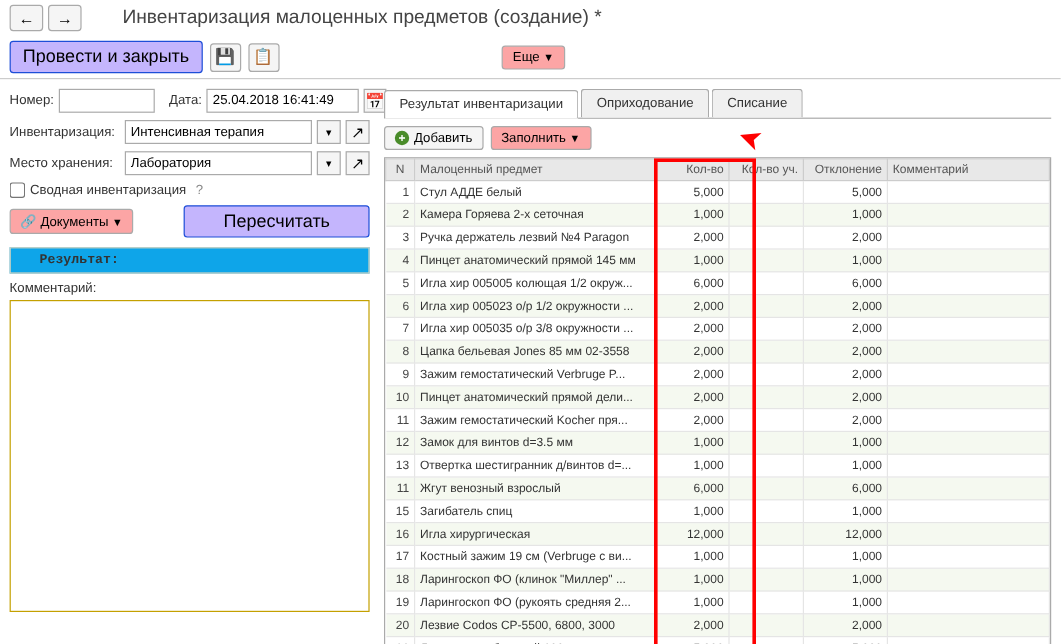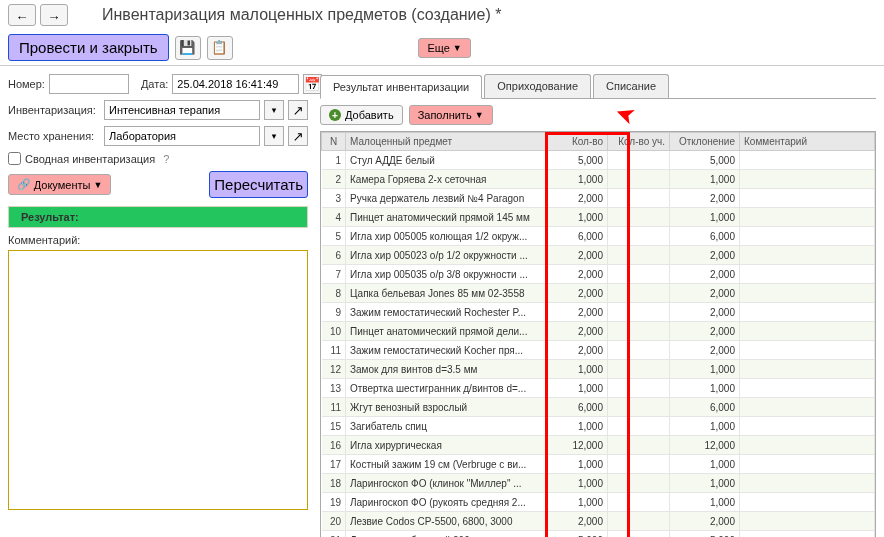--- a/index.html
+++ b/index.html
@@ -15,21 +15,21 @@
     .left-panel { width: 300px; }
     .form-row { display: flex; align-items: center; margin-bottom: 6px; gap: 4px; }
     .form-label { font-size: 11px; color: #333; }
     .form-input { border: 1px solid #aaa; padding: 2px 4px; font-size: 11px; height: 20px; }
     .form-input.num { width: 80px; }
     .form-input.date { width: 127px; }
     .form-input.wide { flex: 1; }
     .cal-btn { width: 20px; height: 20px; border: 1px solid #aaa; background: #f5f5f5; cursor: pointer; display: flex; align-items: center; justify-content: center; }
     .checkbox-row { display: flex; align-items: flex-end; gap: 4px; margin-bottom: 6px; }
     .action-row { display: flex; align-items: center; gap: 6px; margin-bottom: 8px; }
-    .section-header { background: #22c55e; border: 1px solid #d4d4c0; padding: 4px 12px; font-weight: bold; font-size: 11px; margin-bottom: 6px; }
+    .section-header { background: #0ea5e9; border: 1px solid #d4d4c0; padding: 4px 24px; font-weight: bold; font-size: 11px; margin-bottom: 6px; font-family: Liberation Mono, monospace; }
     .comment-box { border: 1px solid #c4a000; height: 260px; margin-top: 4px; }
     .right-panel { flex: 1; }
     .tabs { display: flex; border-bottom: 1px solid #aaa; }
     .tab { padding: 5px 12px; border: 1px solid #aaa; border-bottom: none; background: #f0f0f0; cursor: pointer; font-size: 11px; margin-right: 2px; border-radius: 3px 3px 0 0; }
     .tab.active { background: #fff; border-bottom: 1px solid #fff; position: relative; top: 1px; }
     .tab-toolbar { display: flex; align-items: center; gap: 6px; padding: 6px 0; }
     .add-btn { border: 1px solid #aaa; background: #f5f5f5; border-radius: 3px; padding: 3px 8px; cursor: pointer; font-size: 11px; display: flex; align-items: center; gap: 4px; }
     .plus-icon { width: 12px; height: 12px; background: #4a8c2a; border-radius: 50%; color: #fff; display: flex; align-items: center; justify-content: center; font-size: 10px; font-weight: bold; }
     .table-container { border: 1px solid #aaa; position: relative; }
     .red-box { position: absolute; top: 0; left: 224px; width: 85px; height: 100%; border: 3px solid red; pointer-events: none; z-index: 10; }
@@ -107,21 +107,21 @@
       <input type="checkbox" style="">
       <span>Сводная инвентаризация</span>
       <span style="color:#888;margin-left:4px">?</span>
     </div>
     <div class="action-row">
       <button class="dropdown-btn">
           <span>🔗</span>
           <span>Документы</span>
           <span class="chevron">▼</span>
         </button>
-      <button class="yellow-btn" style="margin-left:auto;padding:4px 4px">Пересчитать</button>
+      <button class="yellow-btn" style="margin-left:auto;padding:4px 32px">Пересчитать</button>
     </div>
     <div class="section-header">Результат:</div>
     <div class="form-label">Комментарий:</div>
     <div class="comment-box"></div>
   </div>
 
   <div class="right-panel">
     <div class="tabs">
       <div class="tab active">Результат инвентаризации</div>
       <div class="tab">Оприходование</div>
@@ -212,21 +212,21 @@
               <tr>
                 <td class="num">8</td>
     <td>Цапка бельевая Jones 85 мм 02-3558</td>
     <td class="qty">2,000</td>
     <td class="qty"></td>
     <td class="qty">2,000</td>
     <td></td>
               </tr>
               <tr>
                 <td class="num">9</td>
-    <td>Зажим гемостатический Rochester P...</td>
+    <td>Зажим гемостатический Verbruge P...</td>
     <td class="qty">2,000</td>
     <td class="qty"></td>
     <td class="qty">2,000</td>
     <td></td>
               </tr>
               <tr>
                 <td class="num">10</td>
     <td>Пинцет анатомический прямой дели...</td>
     <td class="qty">2,000</td>
     <td class="qty"></td>

